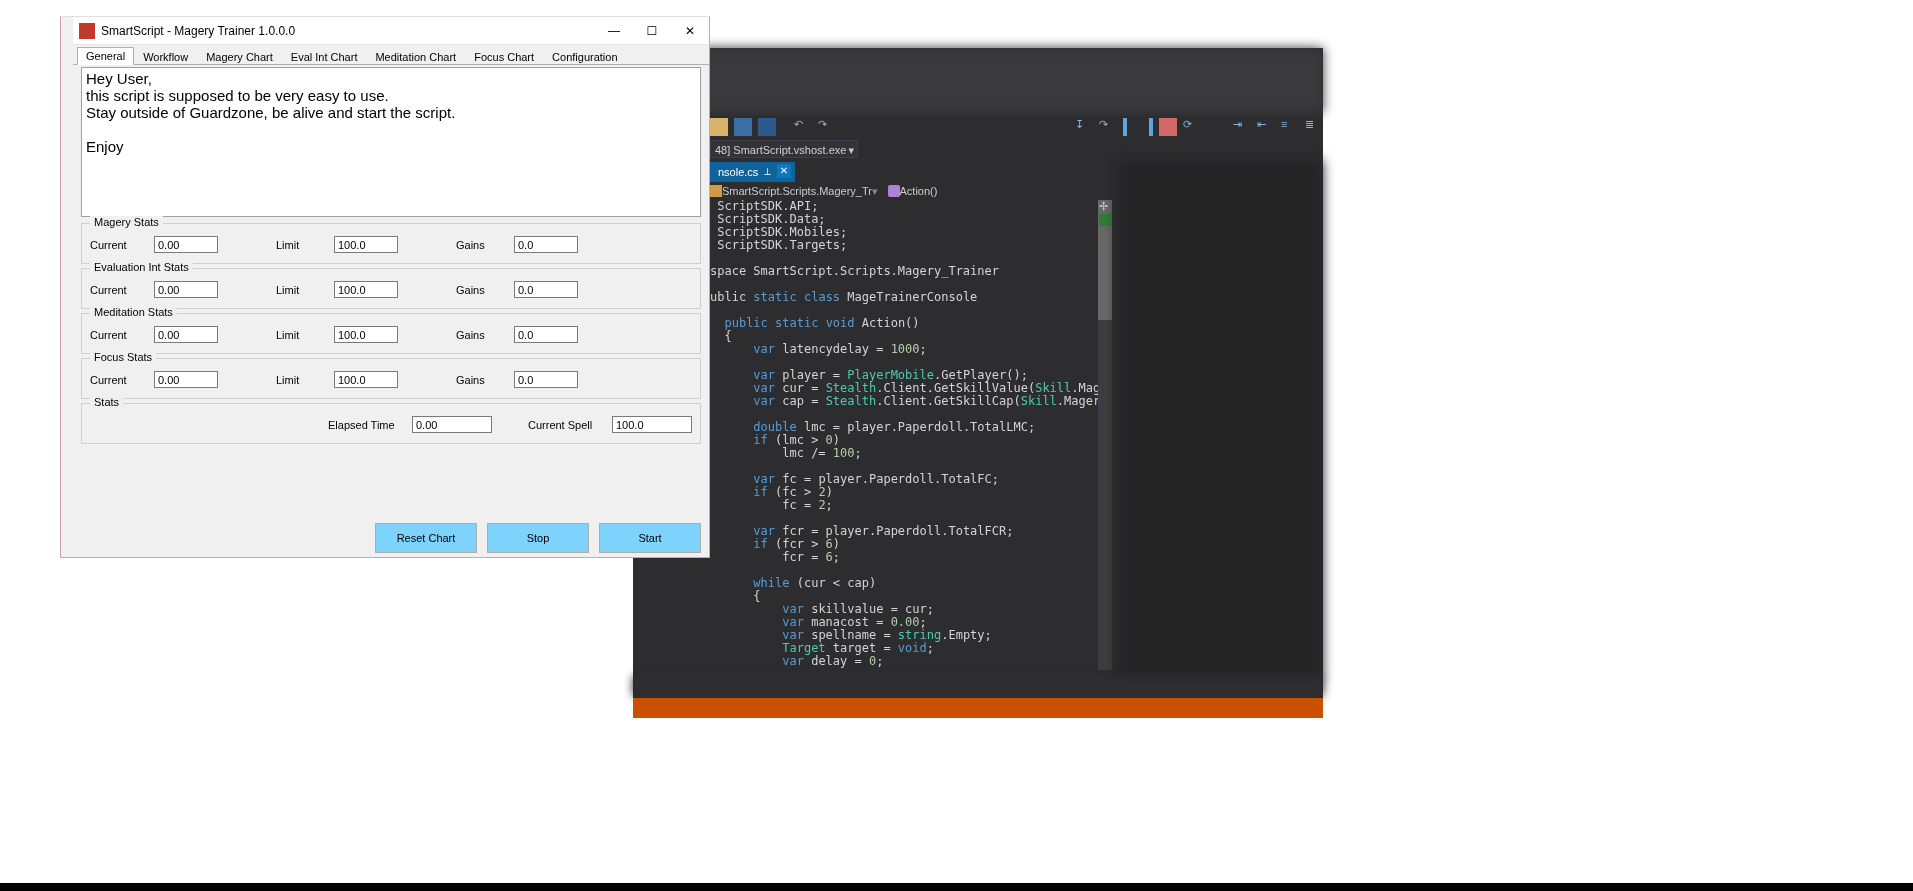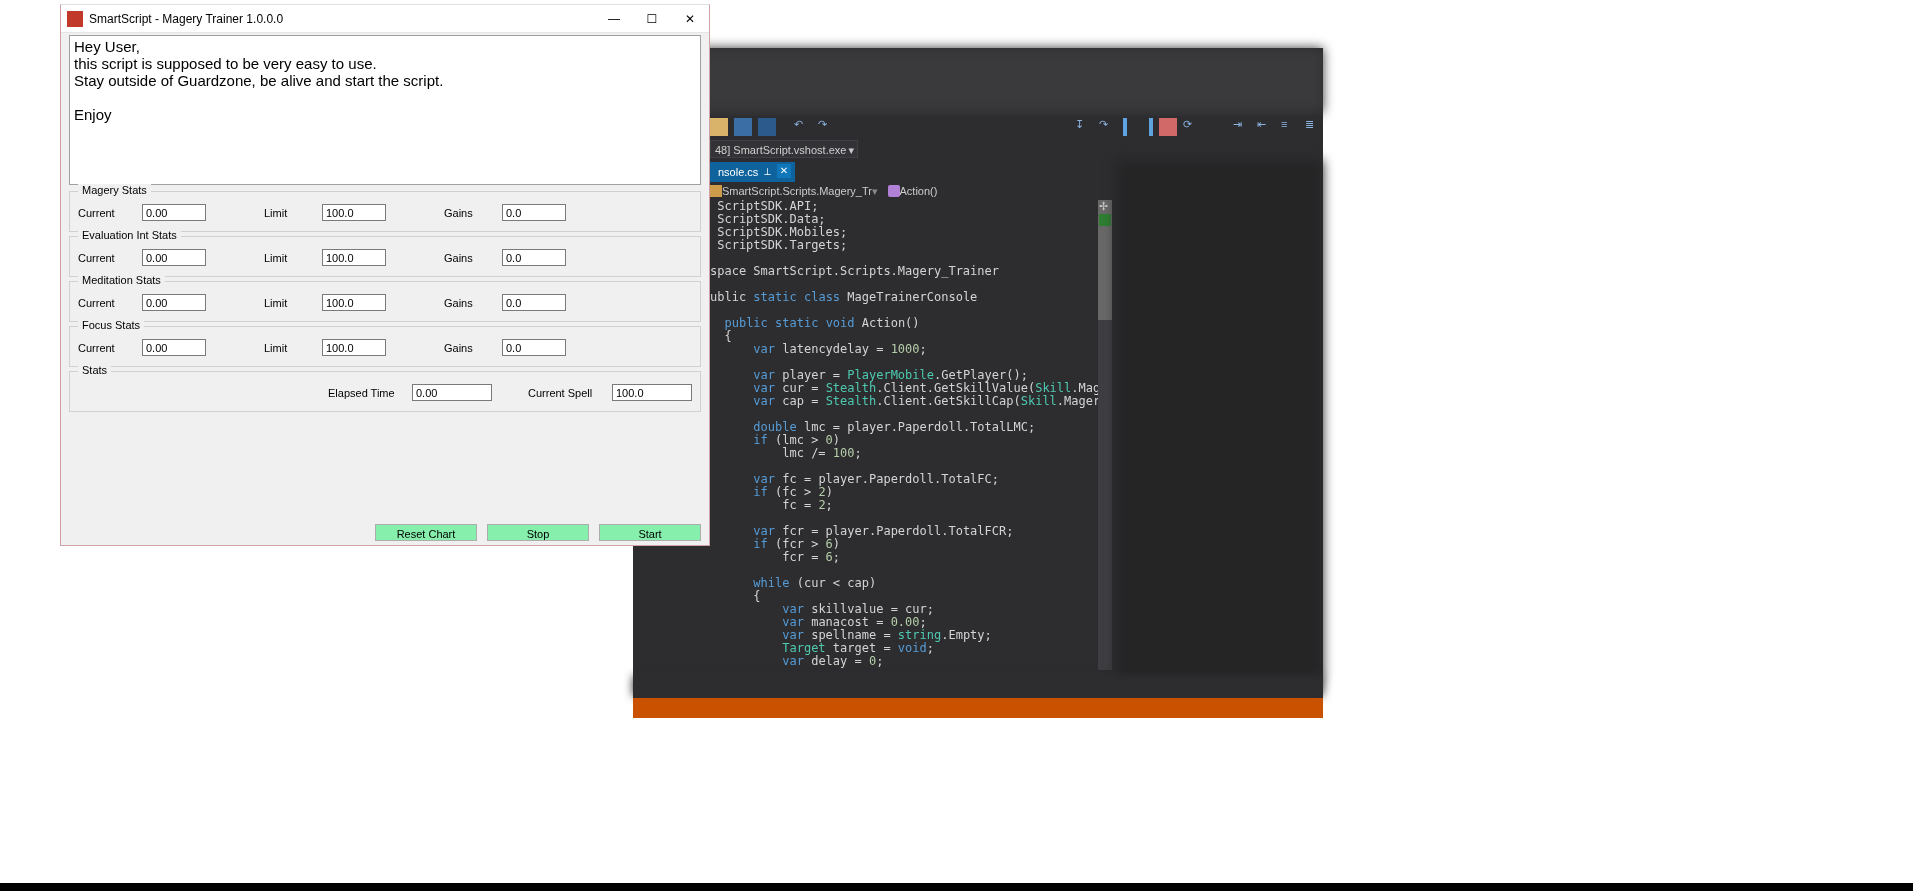--- a/index.html
+++ b/index.html
@@ -118,25 +118,26 @@
 .vs-right-panel-blur {
   position: absolute;
   left: 1116px; top: 160px; width: 207px; height: 520px;
   background: #252526;
   filter: blur(6px);
 }
 
 
 .app-window {
   position: absolute;
-  left: 60px; top: 4px;
+  left: 60px; top: 16px;
   width: 650px; height: 542px;
   background: #f0f0f0;
   border: 1px solid #d0a2a8;
   border-top: 1px solid #e0e0e0;
+  padding-left: 12px;
 }
 .titlebar {
   height: 28px;
   background: #ffffff;
   border-bottom: 1px solid #e5e5e5;
   display: flex; align-items: center;
   padding-left: 6px;
   position: relative;
 }
 .titlebar .app-ico {
@@ -232,22 +233,22 @@
 .inp-m { width: 80px; }
 
 .btnbar {
   position: absolute;
   bottom: 4px; right: 8px; left: 8px;
   display: flex;
   justify-content: flex-end;
   gap: 10px;
 }
 .btn {
-  width: 102px; height: 17px;
-  background: #86efac;
+  width: 102px; height: 30px;
+  background: #7dd3fc;
   border: 1px solid #adadad;
   font-size: 11px;
   text-align: center;
   line-height: 18px;
   color: #000;
 }
 
 .black-bar {
   position: absolute;
   left: 0; bottom: 0; width: 1913px; height: 8px;
@@ -360,20 +361,29 @@
   <div class="titlebar">
     <span class="app-ico"></span>
     <span class="title">SmartScript - Magery Trainer 1.0.0.0</span>
     <div class="win-controls">
       <div class="win-btn">—</div>
       <div class="win-btn">☐</div>
       <div class="win-btn close">✕</div>
     </div>
   </div>
 
+  <div class="tabs">
+    <div class="tab active">General</div>
+    <div class="tab">Workflow</div>
+    <div class="tab">Magery Chart</div>
+    <div class="tab">Eval Int Chart</div>
+    <div class="tab">Meditation Chart</div>
+    <div class="tab">Focus Chart</div>
+    <div class="tab">Configuration</div>
+  </div>
 
   <div class="textarea-box">Hey User,
 this script is supposed to be very easy to use.
 Stay outside of Guardzone, be alive and start the script.
 
 Enjoy</div>
 
   <div class="group">
     <span class="group-title">Magery Stats</span>
     <div class="row3">

